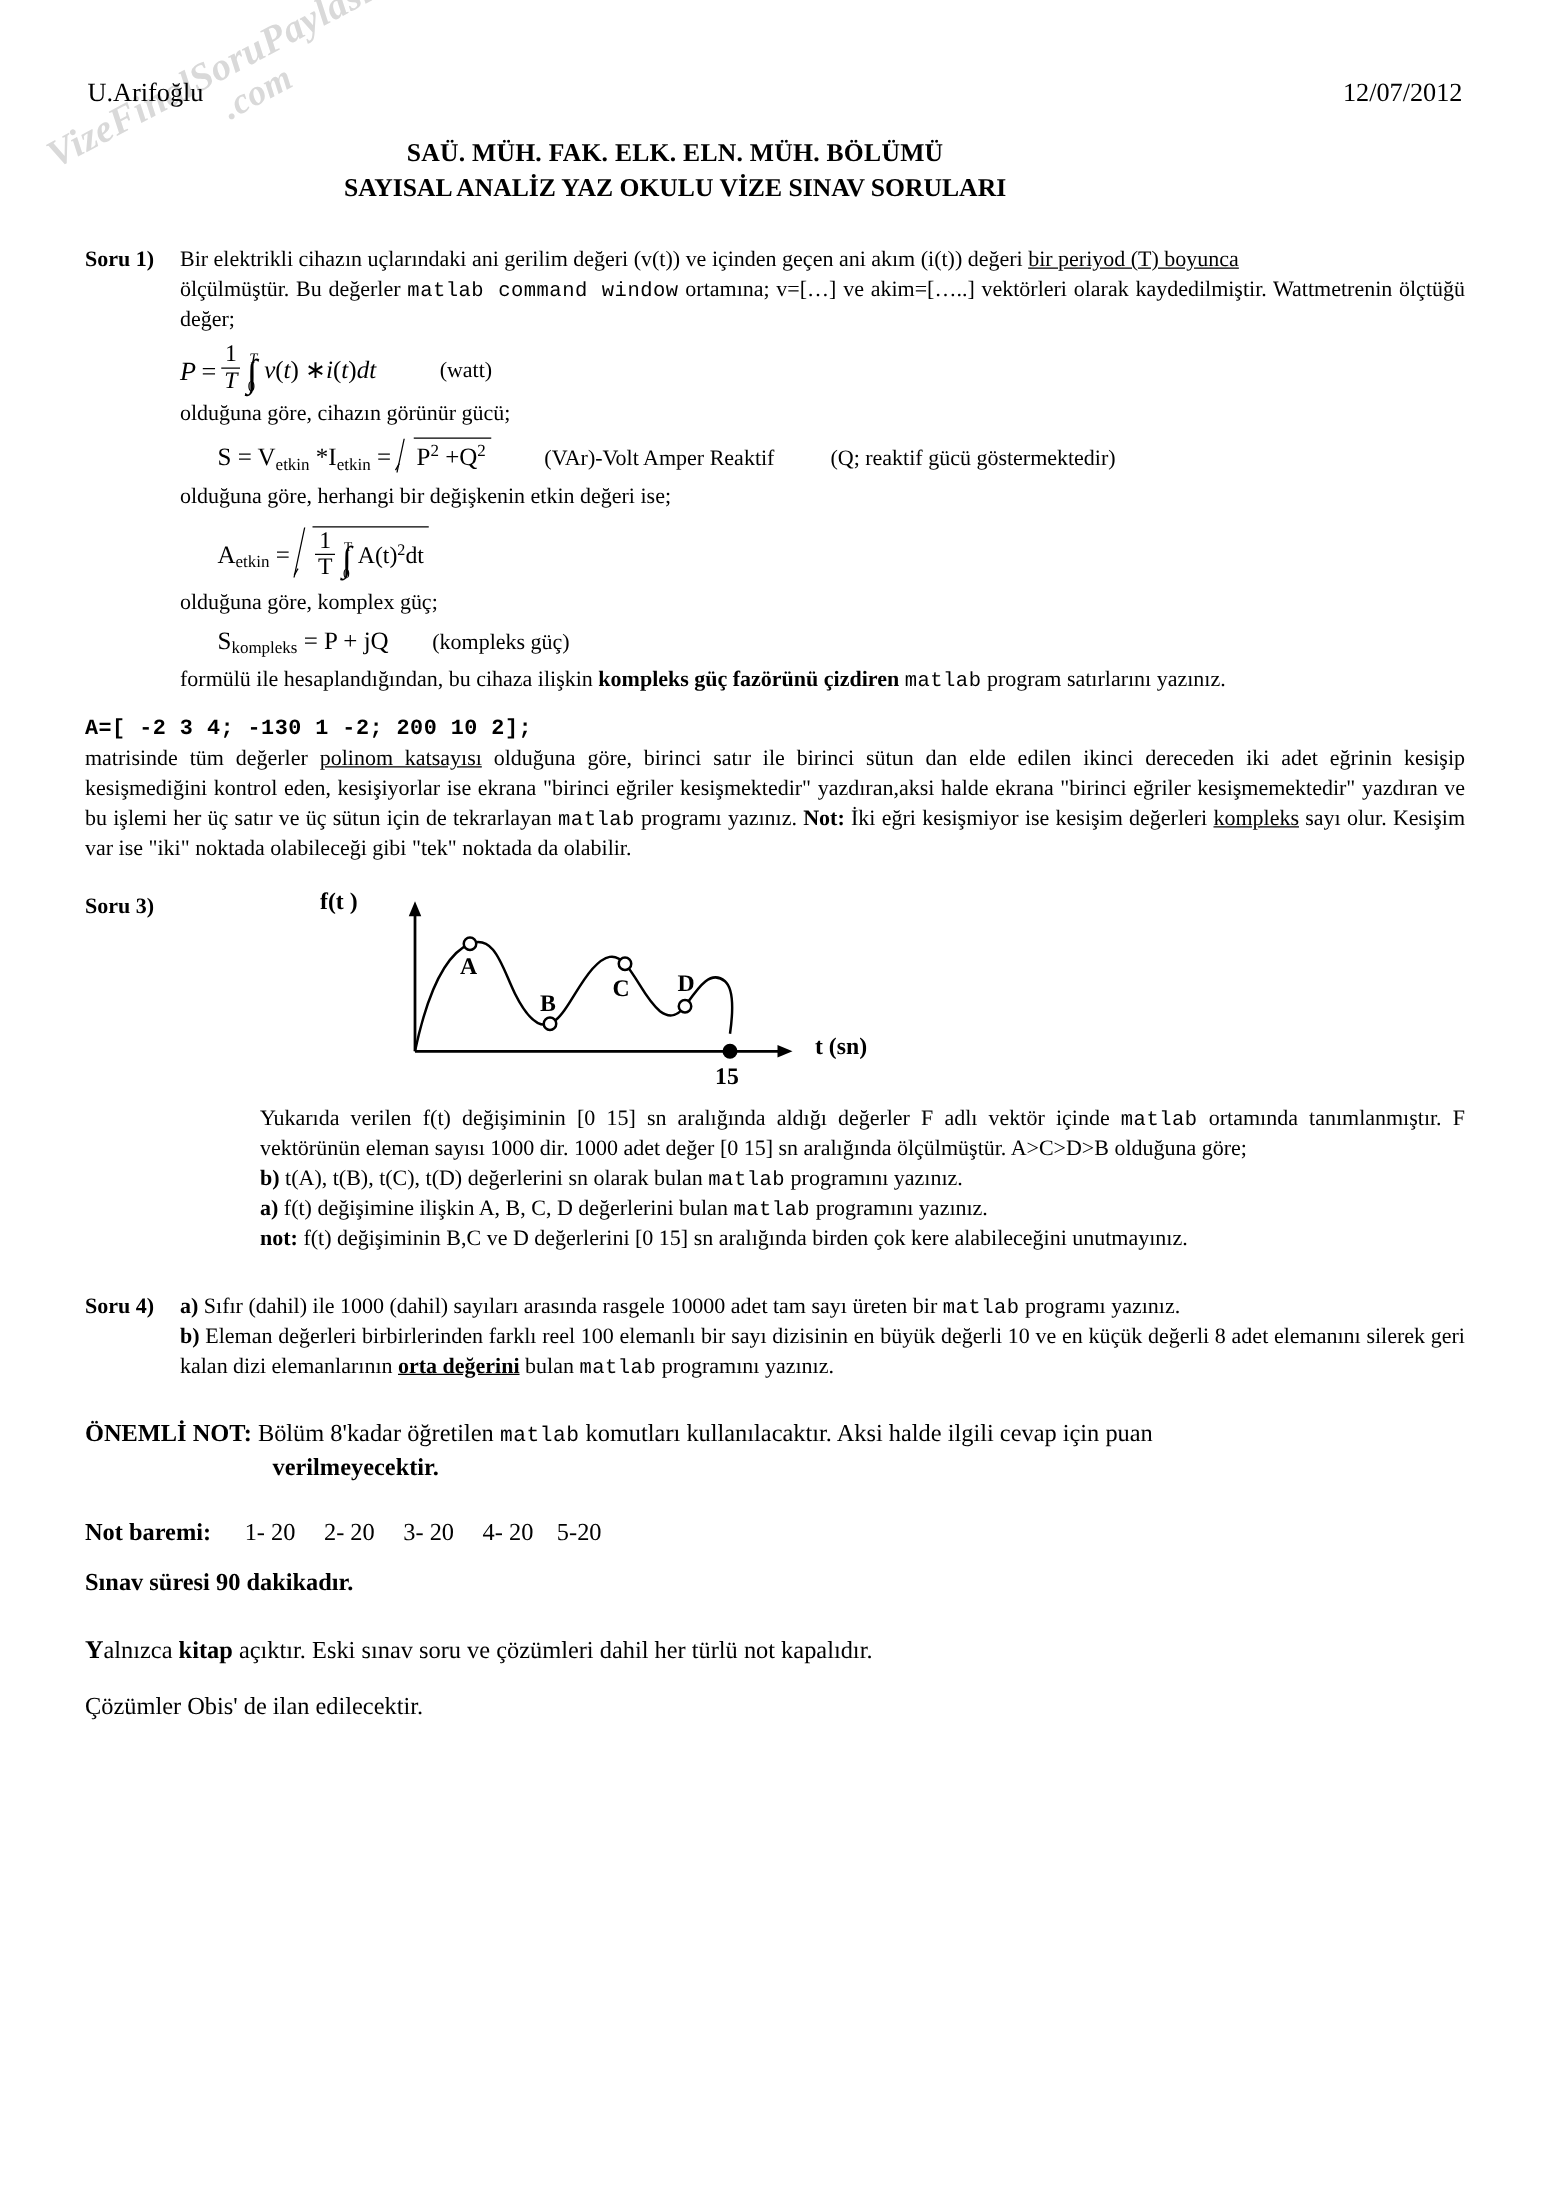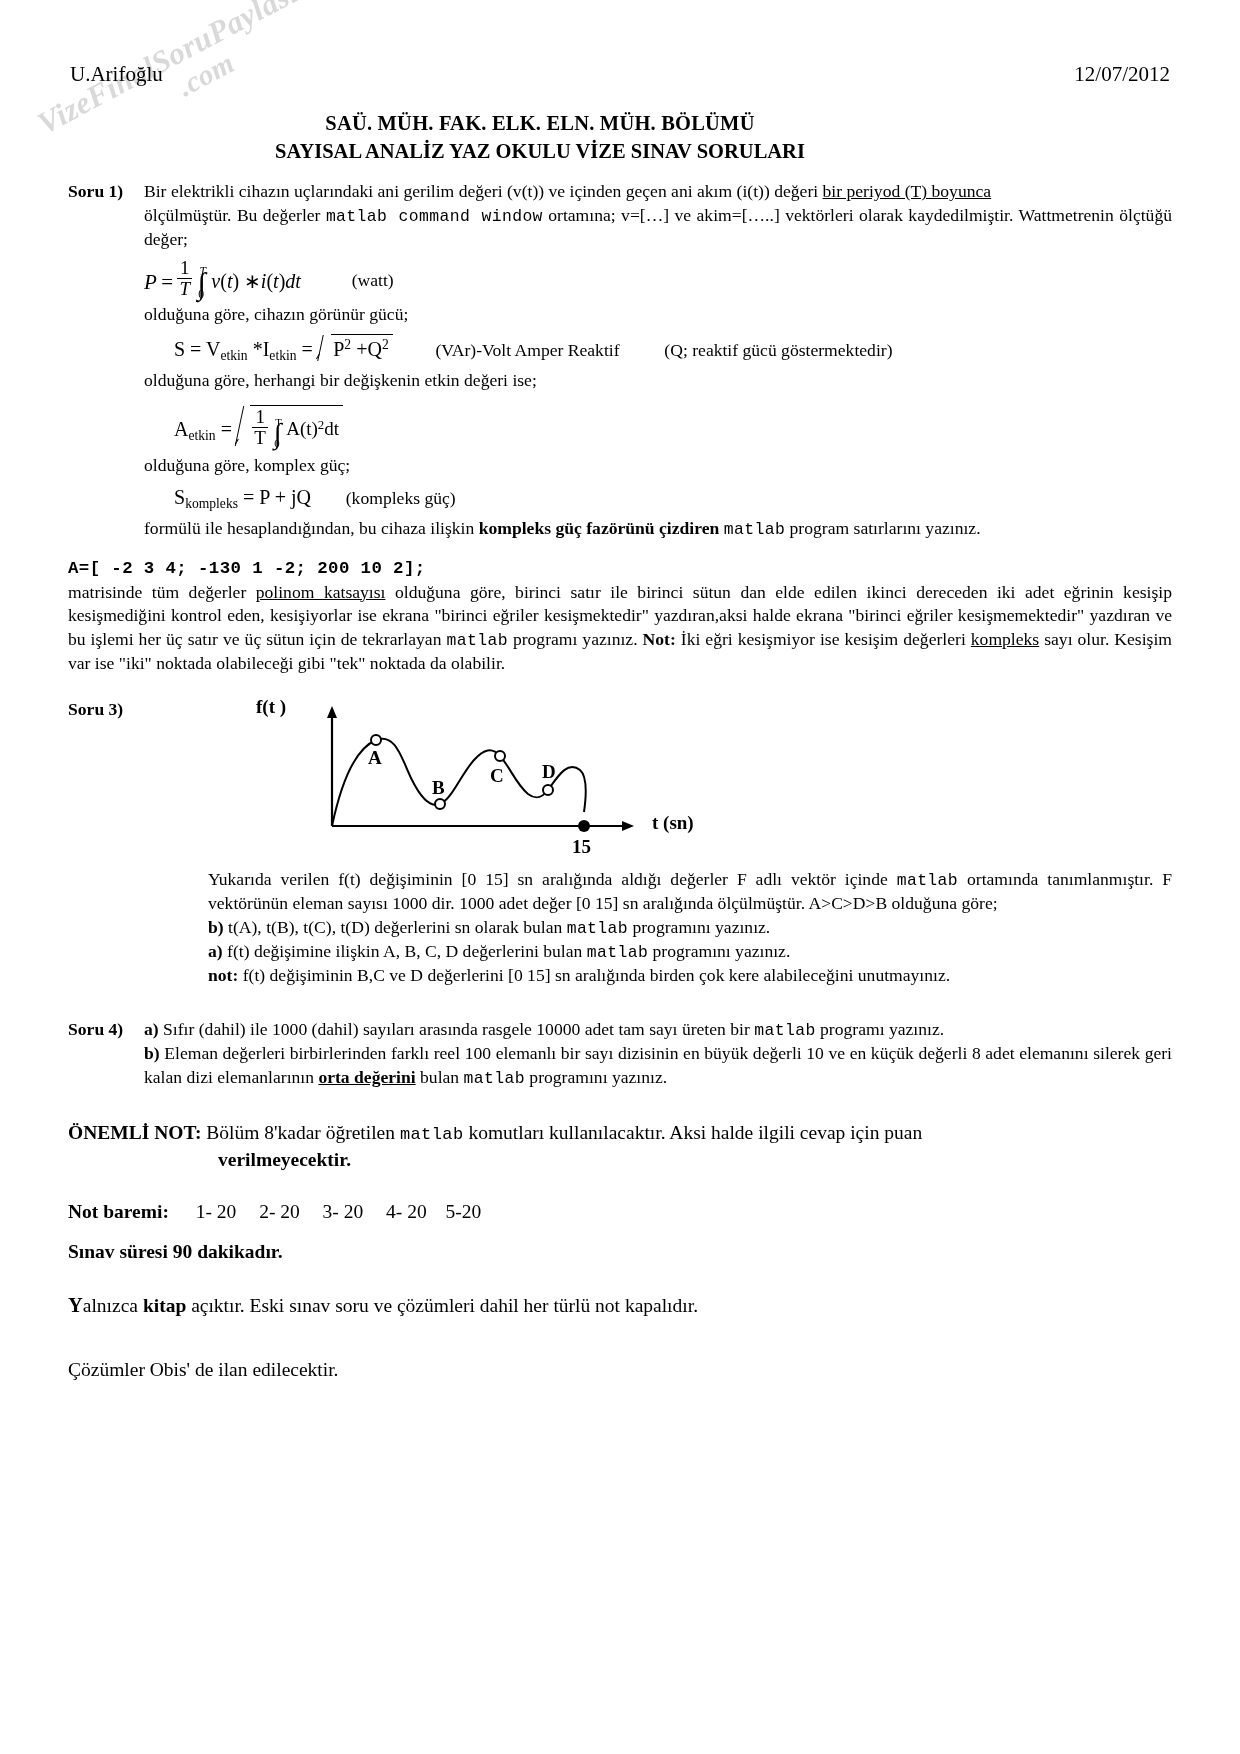--- a/index.html
+++ b/index.html
@@ -76,21 +76,21 @@
     text-align: center;
     font-weight: bold;
     z-index: 10;
   }
   .title-1 { font-size: 20.5px; letter-spacing: 0.2px; }
   .title-2 { font-size: 20.5px; margin-top: 5px; }
 
   
   .content {
     position: absolute;
-    top: 180px;
+    top: 196px;
     left: 68px;
     width: 1104px;
     font-size: 17.6px;
     line-height: 1.35;
   }
   .q {
     display: flex;
     margin-bottom: 14px;
   }
   .q-label {
@@ -343,16 +343,16 @@
       <span style="display:inline-block; width:10px;"></span>
       <span class="big">5-20</span>
     </div>
 
     <div style="margin-top:14px; font-weight:bold;" class="big">Sınav süresi  90 dakikadır.</div>
 
     <div style="margin-top:26px;" class="big">
       <span style="font-weight:bold; font-size:1.05em;">Y</span><span>alnızca </span><b>kitap</b><span> açıktır. Eski sınav soru ve çözümleri dahil her türlü not kapalıdır.</span>
     </div>
 
-    <div style="margin-top:38px;" class="big">Çözümler Obis' de ilan edilecektir.</div>
+    <div style="margin-top:19px;" class="big">Çözümler Obis' de ilan edilecektir.</div>
 
   </div>
 </div>
 
 </body></html>

